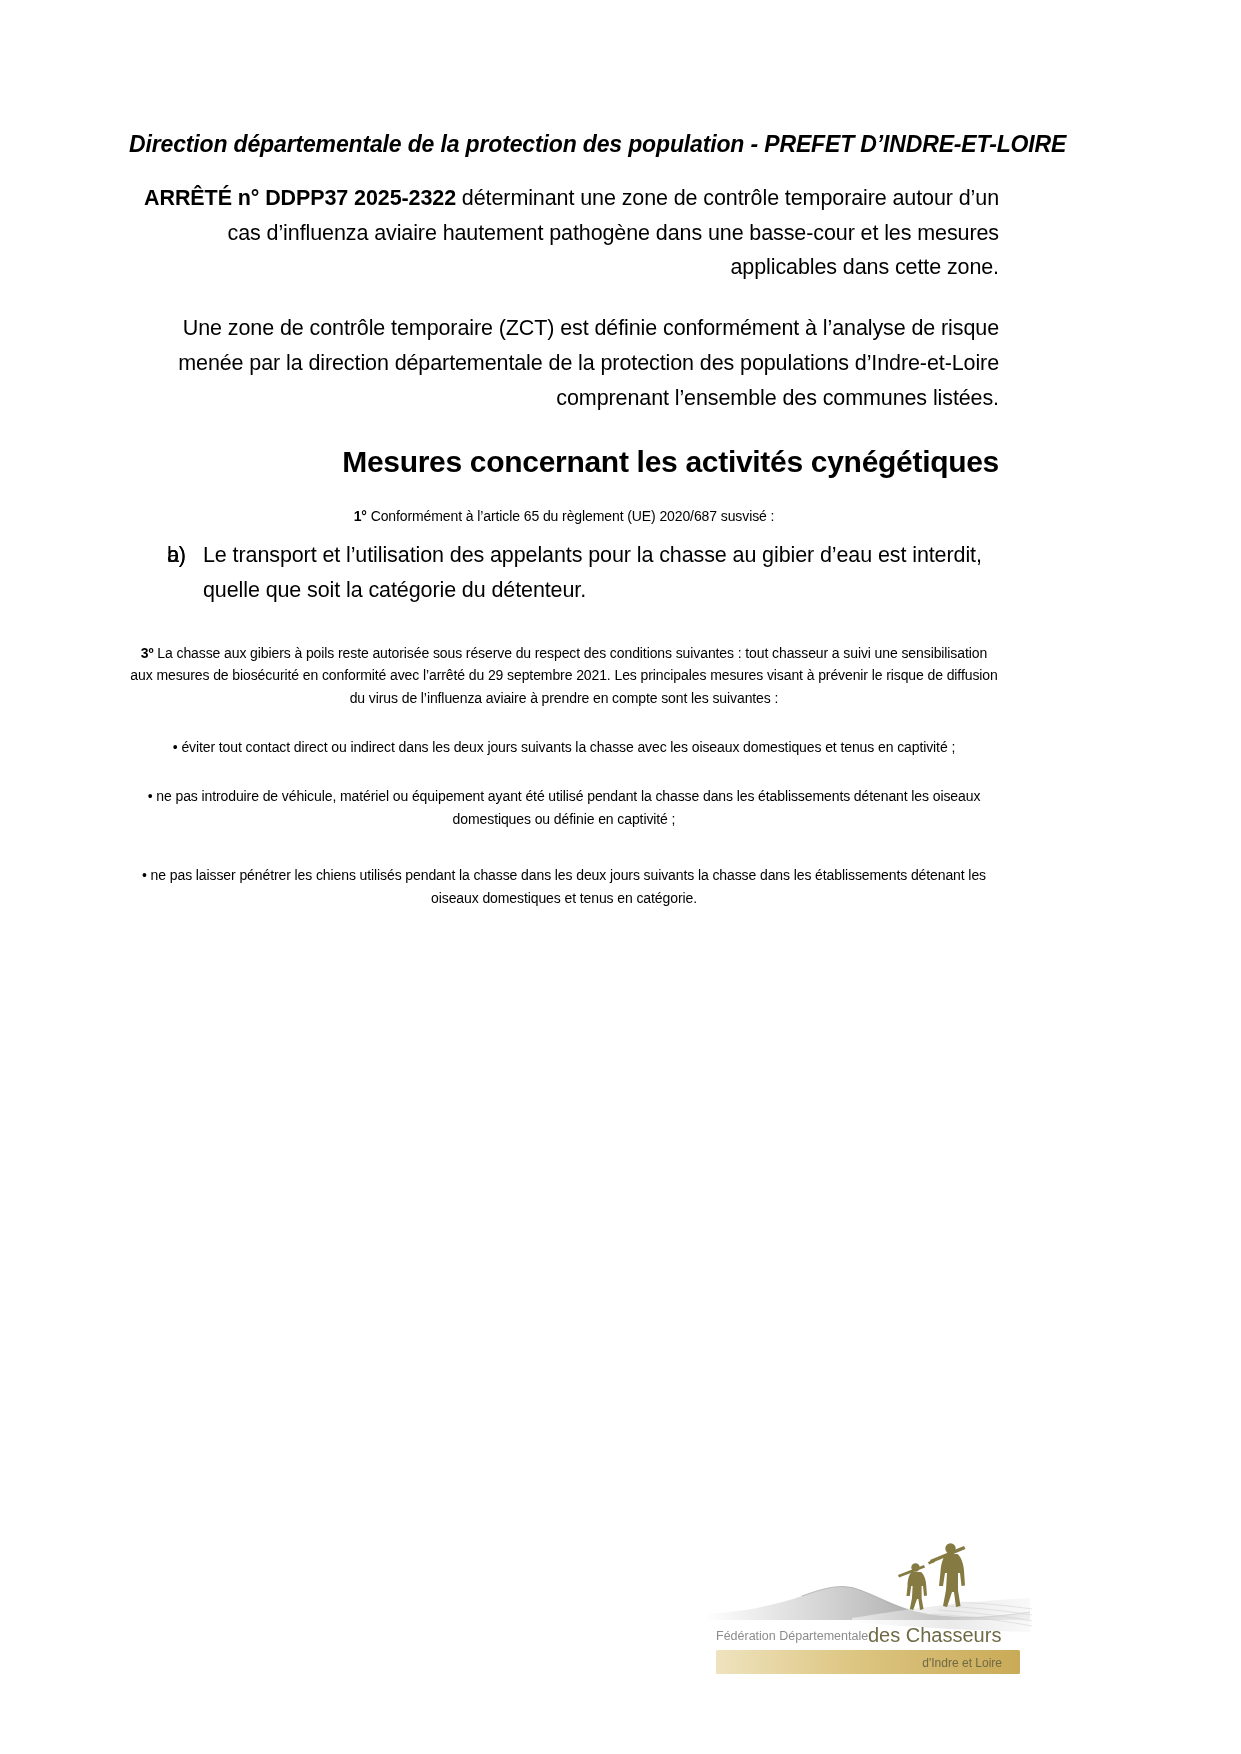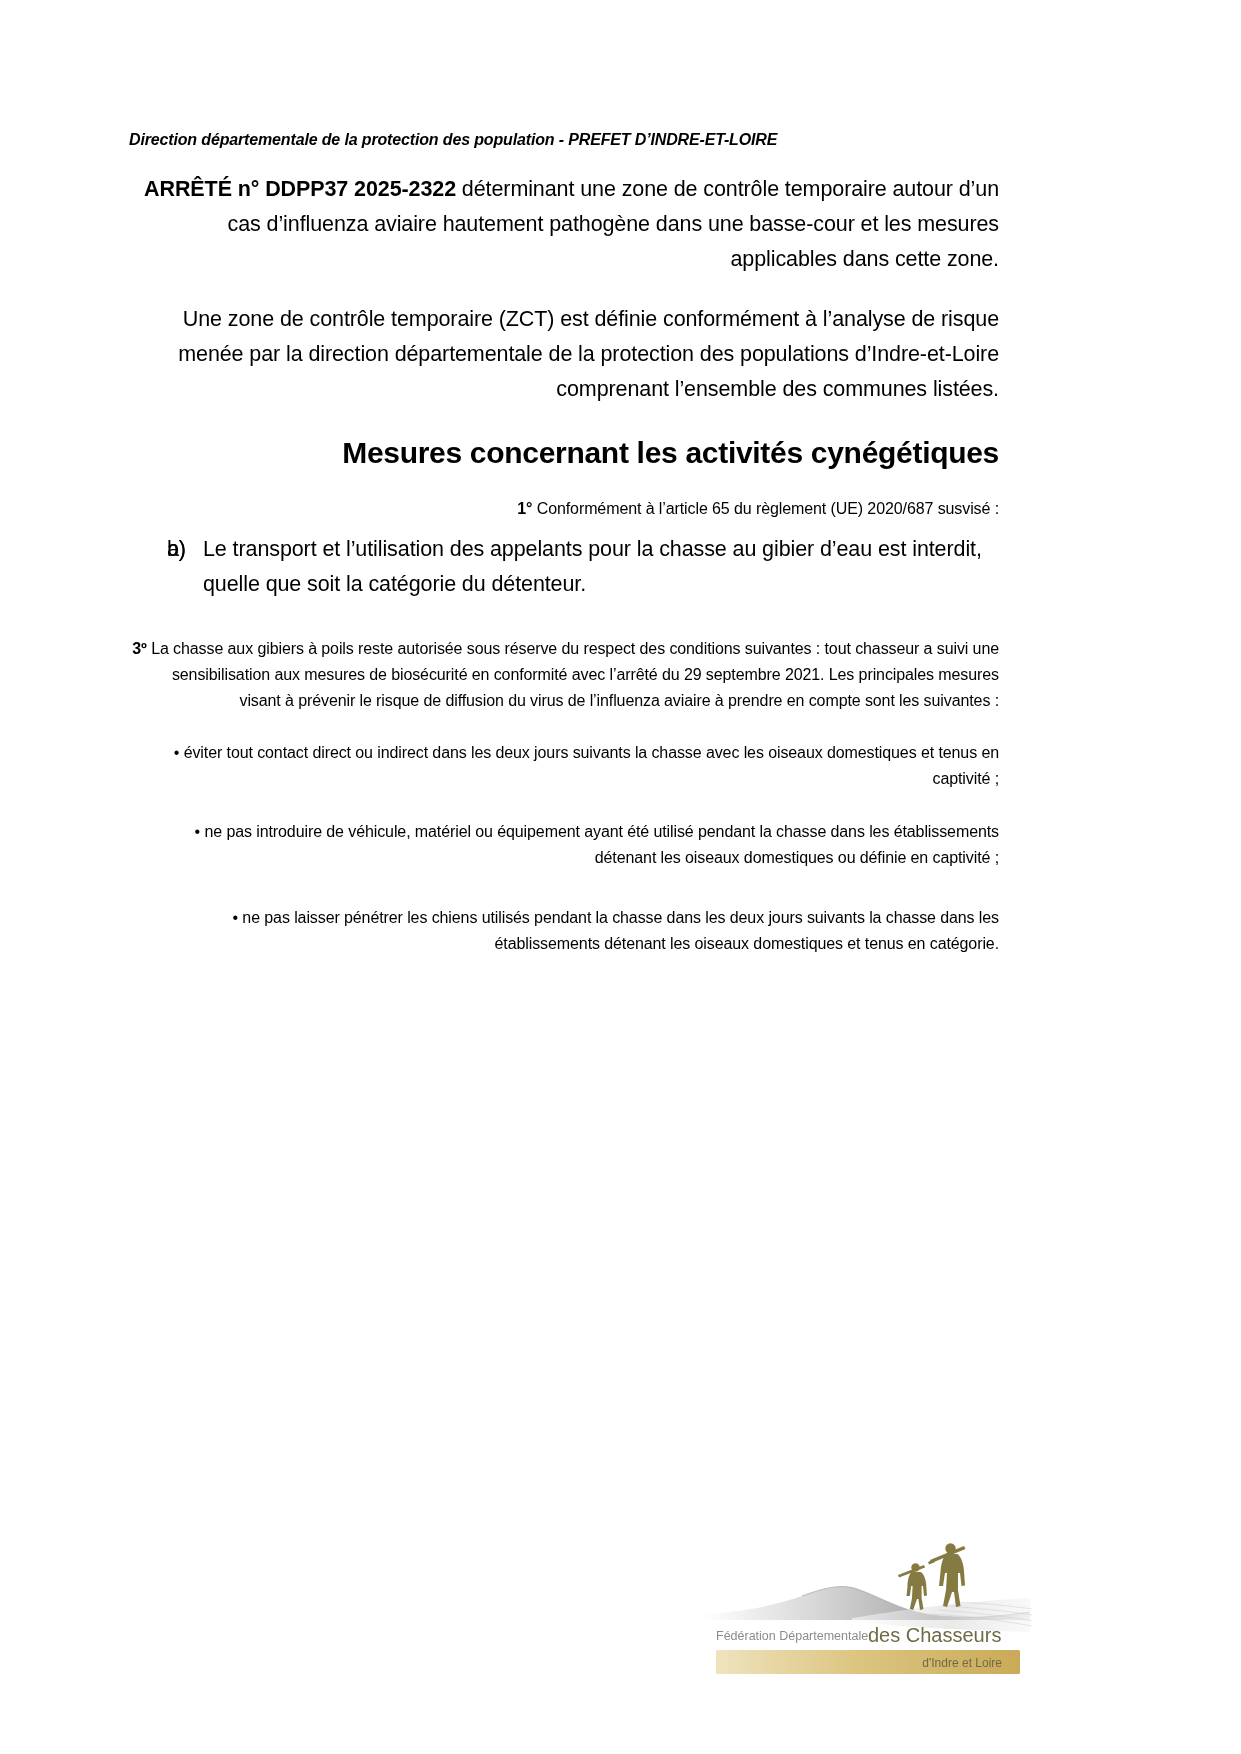--- a/index.html
+++ b/index.html
@@ -22,21 +22,21 @@
     left: 129px;
     top: 0;
     width: 870px;
   }
 
   
   .doc-header {
     text-align: left;
     font-weight: bold;
     font-style: italic;
-    font-size: 16px;
+    font-size: 23px;
     letter-spacing: -0.15px;
     margin-top: 130px;
     line-height: 1.25;
     white-space: nowrap;
   }
 
   
   .center-block {
     text-align: right;
     font-size: 21.5px;
@@ -62,24 +62,24 @@
     text-align: right;
     font-weight: bold;
     font-size: 30px;
     margin-top: 26px;
     letter-spacing: -0.3px;
     line-height: 1.3;
   }
 
   
   .para {
-    font-size: 16px;
+    font-size: 14px;
     line-height: 1.63;
     margin-top: 24px;
-    text-align: right;
+    text-align: center;
     letter-spacing: -0.1px;
   }
   .para .num { font-weight: bold; }
 
   
   .sublist {
     margin: 10px 0 0 0;
     padding: 0;
     list-style: none;
     font-size: 21.5px;

